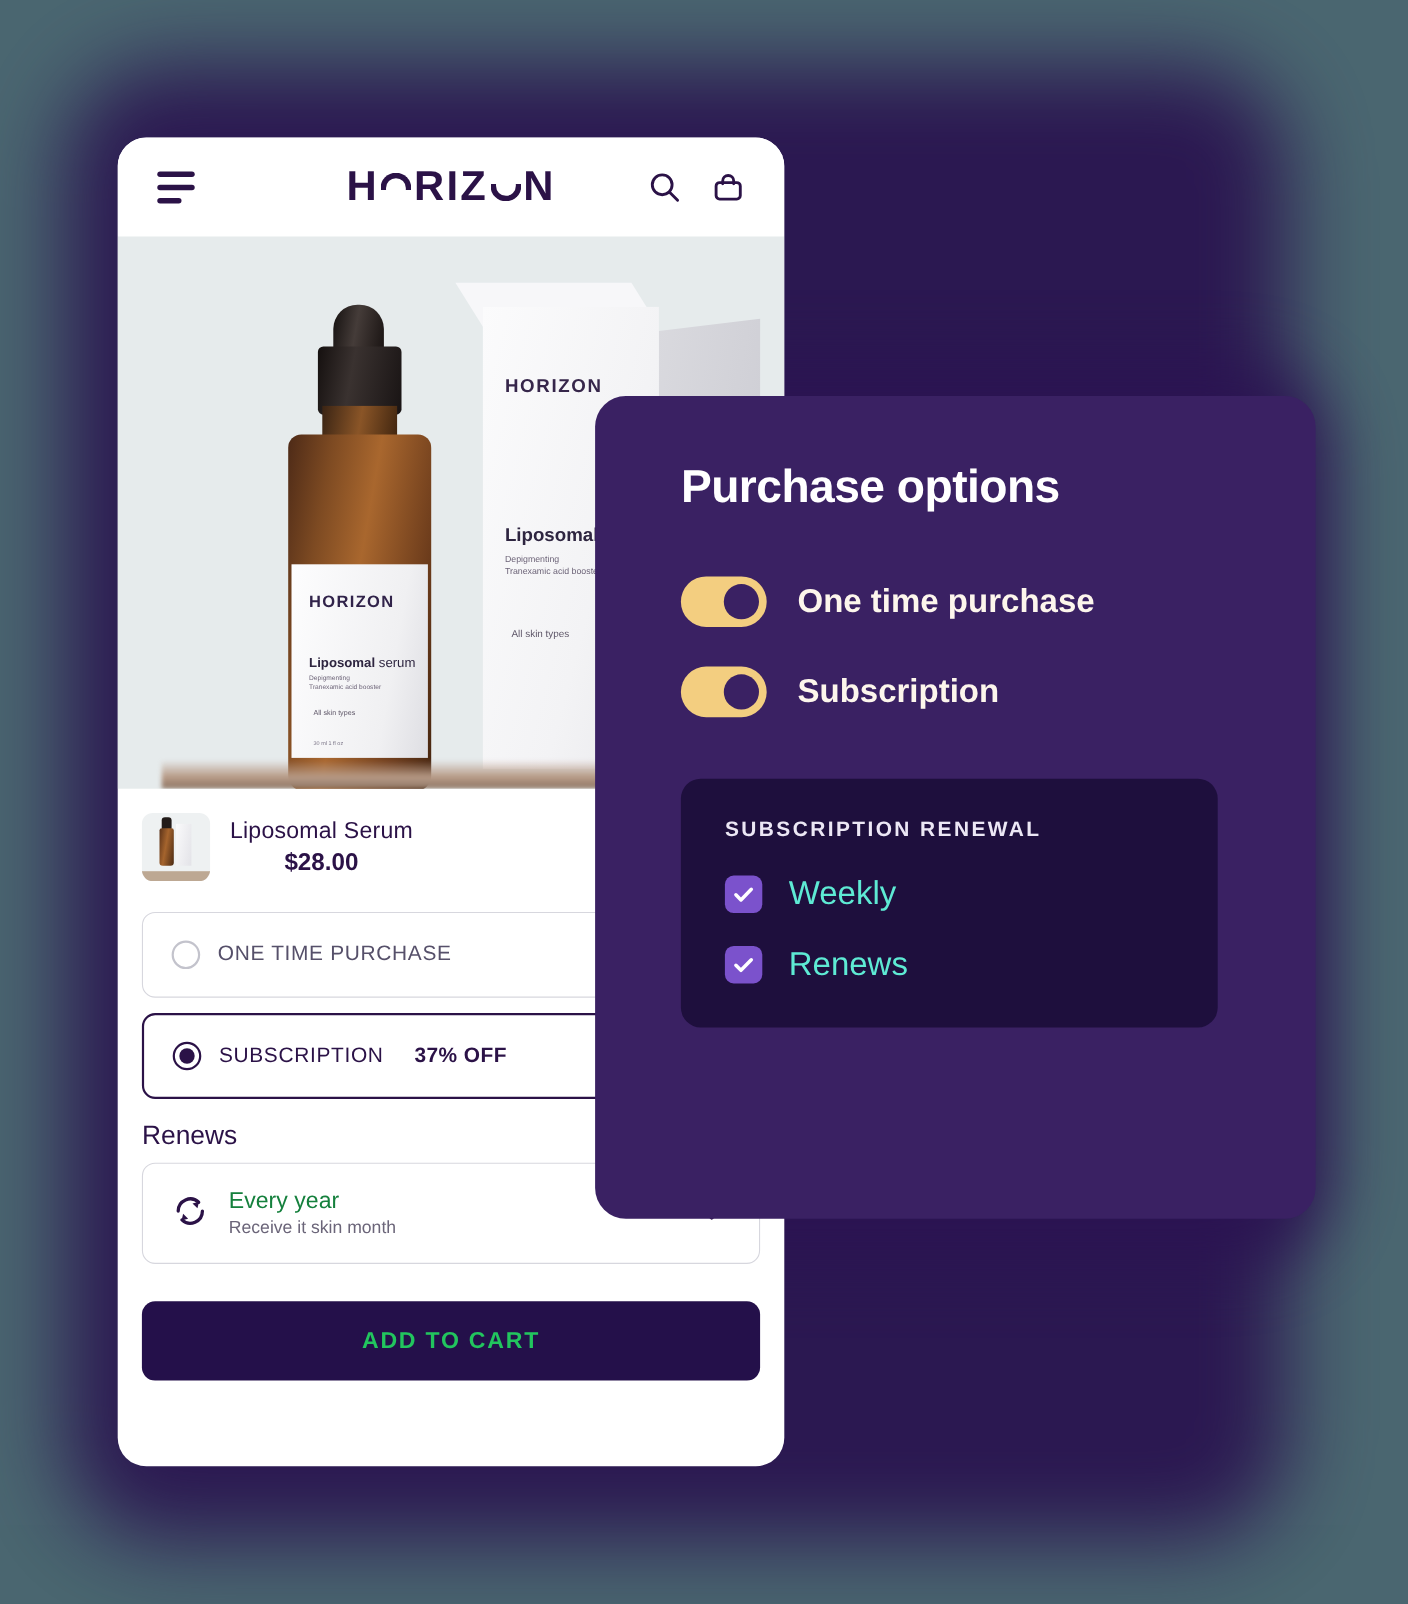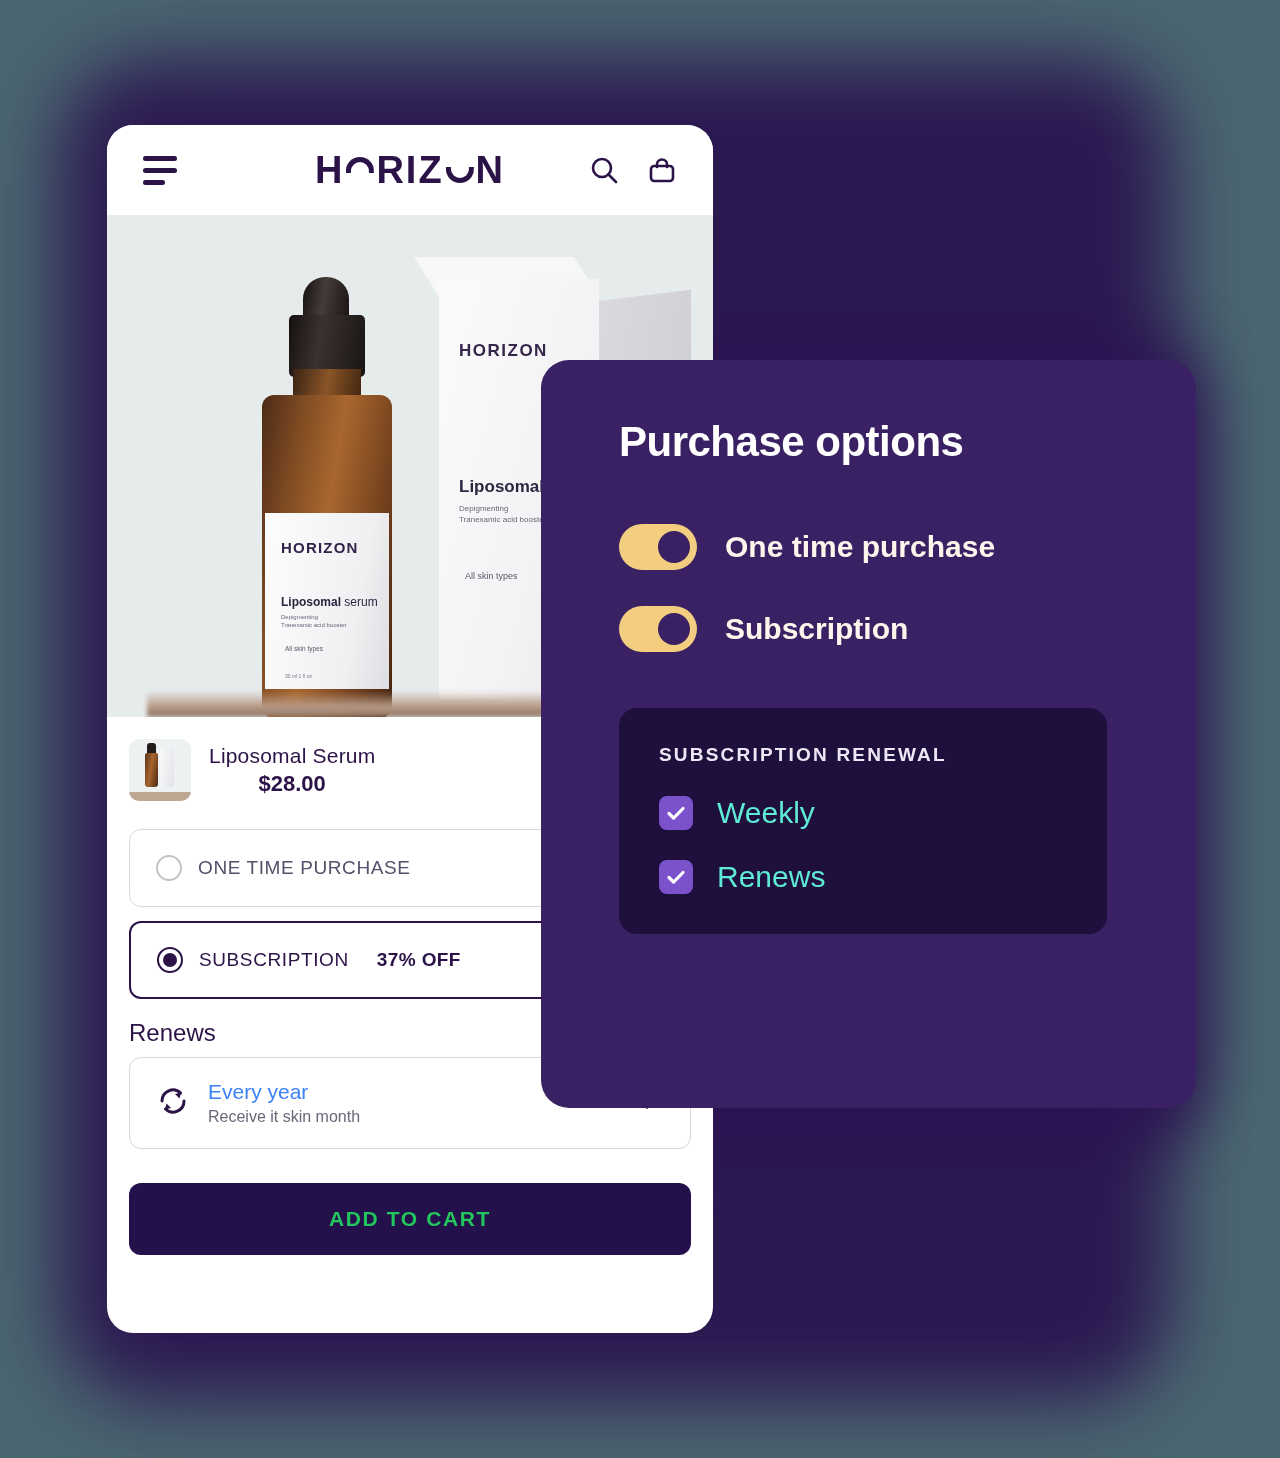--- a/index.html
+++ b/index.html
@@ -274,21 +274,21 @@
     height: 92px;
     border: 1px solid #d7d7de;
     border-radius: 12px;
     display: flex;
     align-items: center;
     gap: 18px;
     padding: 0 26px;
     background: #fff;
   }
   .select-texts { flex: 1; }
-  .sel-main { font-size: 21px; color: #3b82f6; }
+  .sel-main { font-size: 21px; color: #15803d; }
   .sel-sub { font-size: 16px; color: #6b6579; margin-top: 4px; }
 
   
   .cart-wrap { padding: 34px 22px 30px 22px; }
   .add-cart {
     width: 100%;
     height: 72px;
     border: none;
     border-radius: 12px;
     background: #24104a;

